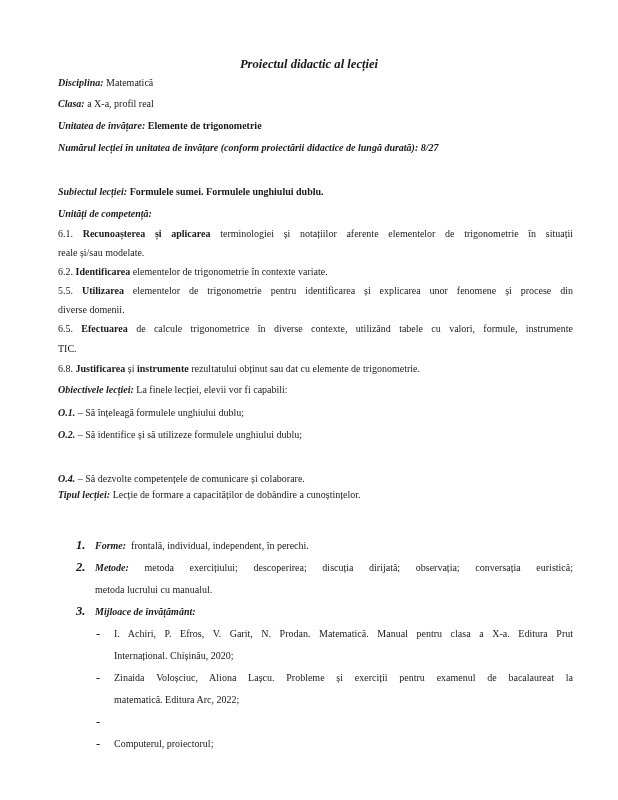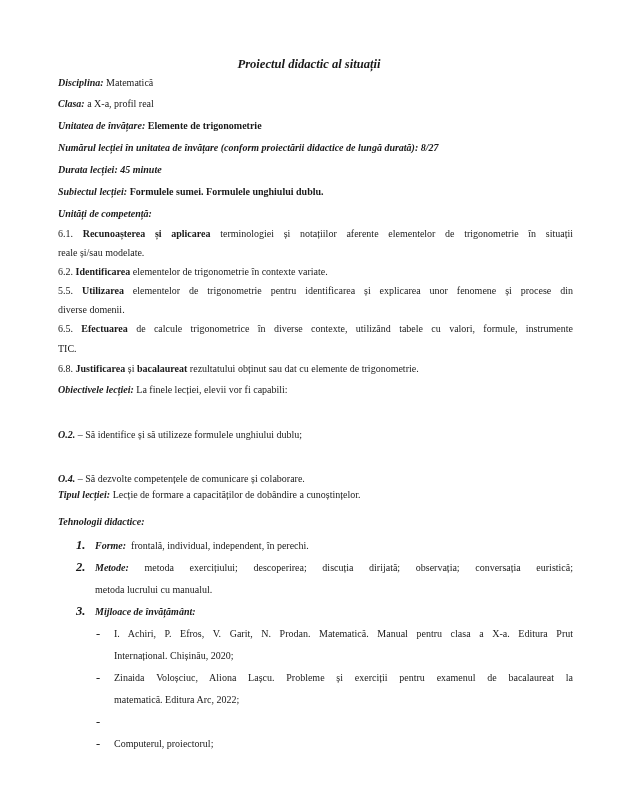--- a/index.html
+++ b/index.html
@@ -14,51 +14,50 @@
   .num { position:absolute; left:76px; font-size:12.6px; line-height:15px; font-weight:bold; font-style:italic; }
   .ltext { left:95px; width:478px; }
   .dash { position:absolute; left:96px; font-size:12.6px; line-height:15px; }
   .btext { left:114px; width:459px; }
 </style>
 </head>
 <body>
 
 <div class="page">
 
-  <div class="title">Proiectul didactic al situații</div>
+  <div class="title">Proiectul didactic al lecției</div>
 
   <div class="line" style="top:75px"><span class="bi">Disciplina:</span> <span>Matematică</span></div>
   <div class="line" style="top:96px"><span class="bi">Clasa:</span> <span>a X-a, profil real</span></div>
   <div class="line" style="top:118px"><span class="bi">Unitatea de învățare:</span> <span class="b">Elemente de trigonometrie</span></div>
   <div class="line" style="top:140px"><span class="bi">Numărul lecției în unitatea de învățare (conform proiectării didactice de lungă durată): 8/27</span></div>
-  <div class="line" style="top:162px"><span class="bi">Durata lecției: 45 minute</span></div>
   <div class="line bi" style="top:206px">Unități de competență:</div>
 
   <div class="line" style="top:184px"><span class="bi">Subiectul lecției:</span> <span class="b">Formulele sumei. Formulele unghiului dublu.</span></div>
 
   <div class="line just" style="top:226px"><span>6.1.</span> <span class="b">Recunoașterea și aplicarea</span><span> terminologiei și notațiilor aferente elementelor de trigonometrie în situații</span></div>
   <div class="line" style="top:245px">reale și/sau modelate.</div>
 
   <div class="line" style="top:264px"><span>6.2.</span> <span class="b">Identificarea</span><span> elementelor de trigonometrie în contexte variate.</span></div>
 
   <div class="line just" style="top:283px"><span>5.5.</span> <span class="b">Utilizarea</span><span> elementelor de trigonometrie pentru identificarea și explicarea unor fenomene și procese din</span></div>
   <div class="line" style="top:302px">diverse domenii.</div>
 
   <div class="line just" style="top:321px"><span>6.5.</span> <span class="b">Efectuarea</span><span> de calcule trigonometrice în diverse contexte, utilizând tabele cu valori, formule, instrumente</span></div>
   <div class="line" style="top:341px">TIC.</div>
 
-  <div class="line" style="top:361px"><span>6.8.</span> <span class="b">Justificarea</span><span> și </span><span class="b">bacalaureat</span><span> rezultatului obținut sau dat cu elemente de trigonometrie.</span></div>
+  <div class="line" style="top:361px"><span>6.8.</span> <span class="b">Justificarea</span><span> și </span><span class="b">instrumente</span><span> rezultatului obținut sau dat cu elemente de trigonometrie.</span></div>
 
   <div class="line" style="top:382px"><span class="bi">Obiectivele lecției:</span> <span>La finele lecției, elevii vor fi capabili:</span></div>
+  <div class="line" style="top:405px"><span class="bi">O.1.</span> <span>– Să înțeleagă formulele unghiului dublu;</span></div>
   <div class="line" style="top:427px"><span class="bi">O.2.</span> <span>– Să identifice și să utilizeze formulele unghiului dublu;</span></div>
   <div class="line" style="top:471px"><span class="bi">O.4.</span> <span>– Să dezvolte competențele de comunicare și colaborare.</span></div>
 
   <div class="line" style="top:487px"><span class="bi">Tipul lecției:</span> <span>Lecție de formare a capacităților de dobândire a cunoștințelor.</span></div>
 
-  <div class="line bi" style="top:514px">Tehnologii didactice:</div>
 
   <div class="num" style="top:538px">1.</div>
   <div class="line ltext" style="top:538px"><span class="bi">Forme:</span>&nbsp; <span>frontală, individual, independent, în perechi.</span></div>
 
   <div class="num" style="top:560px">2.</div>
   <div class="line ltext" style="top:582px">metoda lucrului cu manualul.</div>
   <div class="line ltext just" style="top:560px"><span class="bi">Metode:</span> <span>metoda exercițiului; descoperirea; discuția dirijată; observația; conversația euristică;</span></div>
 
   <div class="num" style="top:604px">3.</div>
   <div class="line ltext bi" style="top:604px">Mijloace de învățământ:</div>

